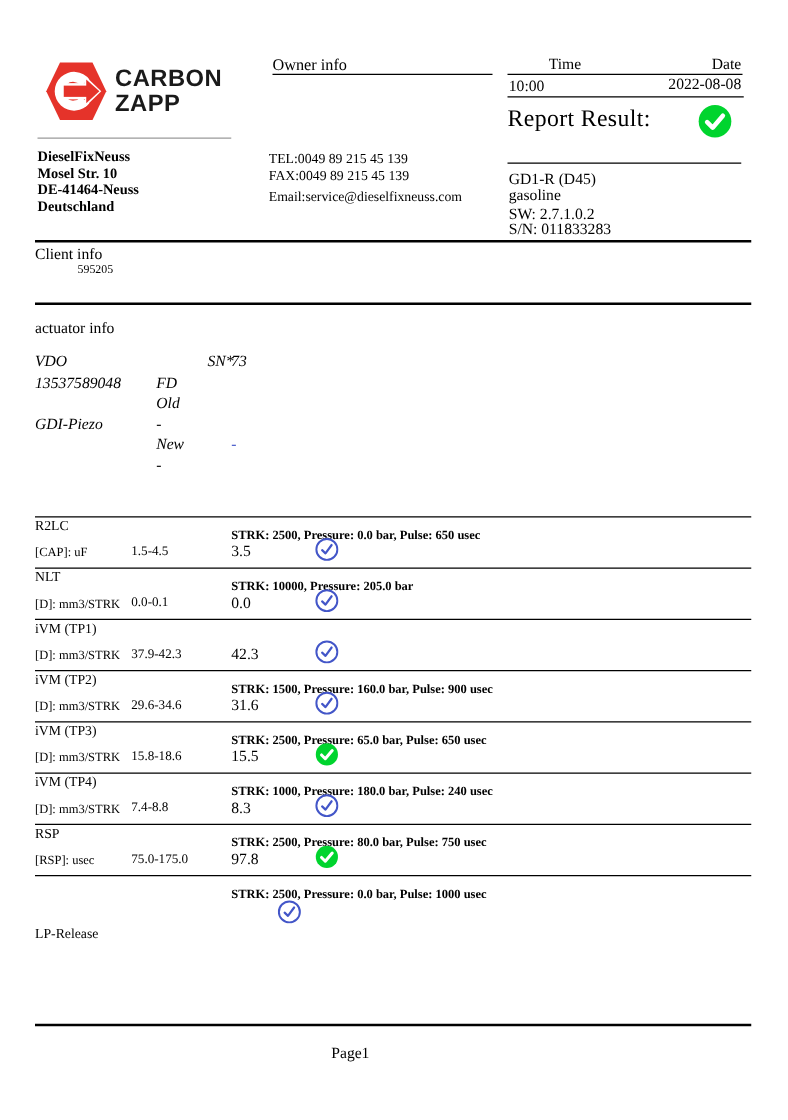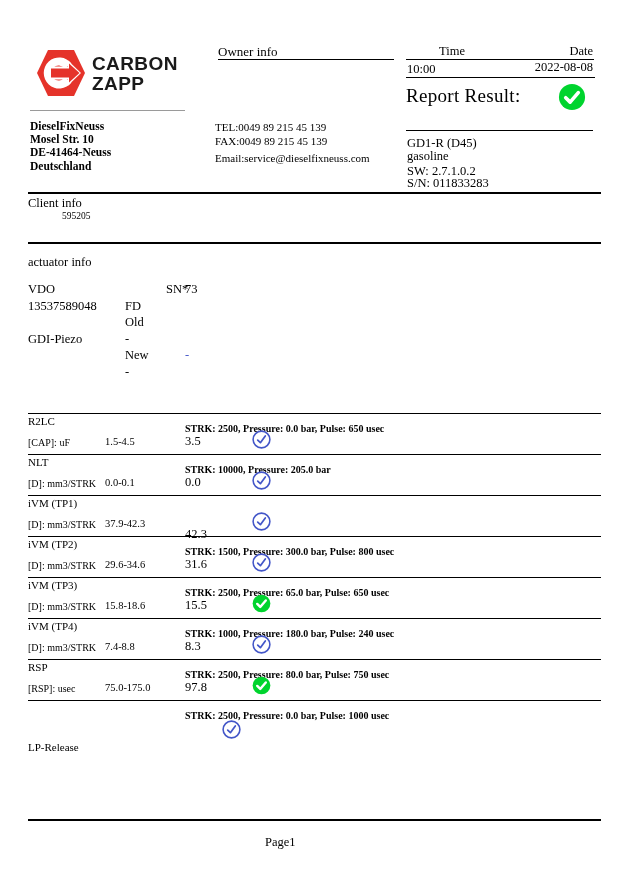--- a/index.html
+++ b/index.html
@@ -18,21 +18,21 @@
   .owner-label{font-size:13px;}
   .td-label{font-size:12.5px;}
   .td-value{font-size:12.5px;}
   .report-result{font-size:19px;letter-spacing:.3px;}
   .company{font-size:11.5px;font-weight:bold;line-height:13.2px;white-space:nowrap;}
   .contact{font-size:11px;}
   .device{font-size:12.5px;line-height:13.5px;}
   .client-label{font-size:12.5px;}
   .client-value{font-size:9.5px;}
   .act-label{font-size:12.5px;}
-  .act-cell{font-size:12.5px;position:absolute;white-space:nowrap;}
+  .act-cell{font-size:12.5px;position:absolute;white-space:nowrap;font-style:italic;}
   .test-title{position:absolute;left:28px;font-size:11px;white-space:nowrap;}
   .test-params{position:absolute;left:185px;font-size:10px;font-weight:bold;white-space:nowrap;}
   .test-sub{position:absolute;left:28px;font-size:10px;white-space:nowrap;}
   .test-range{position:absolute;left:105px;font-size:10.5px;white-space:nowrap;}
   .test-value{position:absolute;left:185px;font-size:12.5px;white-space:nowrap;}
   .footer-page{font-size:12.5px;}
 </style>
 </head>
 <body>
 
@@ -127,29 +127,29 @@
       <div class="test-value" style="left: 157px; top: 20px;">0.0</div>
       <div style="position: absolute; left: 224px; top: 16px; width: 19px; height: 19px;"><svg width="19" height="19" viewBox="0 0 24 24">
           <circle cx="12" cy="12" r="10.6" fill="#ffffff" stroke="#4356c8" stroke-width="2"></circle>
           <path d="M7.2 12.8 L10.6 16 L16.8 7.6" fill="none" stroke="#4356c8" stroke-width="2.2" stroke-linecap="round" stroke-linejoin="round"></path>
         </svg></div>
     </div>
     <div class="abs" style="left: 28px; top: 495px; width: 573px; height: 41px; border-top: 1.5px solid rgb(0, 0, 0); box-sizing: border-box;">
       <div class="test-title" style="left: 0px; top: 1px;">iVM (TP1)</div>
       <div class="test-sub" style="left: 0px; top: 23px;">[D]: mm3/STRK</div>
       <div class="test-range" style="left: 77px; top: 22px;">37.9-42.3</div>
-      <div class="test-value" style="left: 157px; top: 31px;">42.3</div>
+      <div class="test-value" style="left: 157px; top: 20px;">42.3</div>
       <div style="position: absolute; left: 224px; top: 16px; width: 19px; height: 19px;"><svg width="19" height="19" viewBox="0 0 24 24">
           <circle cx="12" cy="12" r="10.6" fill="#ffffff" stroke="#4356c8" stroke-width="2"></circle>
           <path d="M7.2 12.8 L10.6 16 L16.8 7.6" fill="none" stroke="#4356c8" stroke-width="2.2" stroke-linecap="round" stroke-linejoin="round"></path>
         </svg></div>
     </div>
     <div class="abs" style="left: 28px; top: 536px; width: 573px; height: 41px; border-top: 1.5px solid rgb(0, 0, 0); box-sizing: border-box;">
       <div class="test-title" style="left: 0px; top: 1px;">iVM (TP2)</div>
-      <div class="test-params" style="left: 157px; top: 9px;">STRK: 1500, Pressure: 300.0 bar, Pulse: 800 usec</div>
+      <div class="test-params" style="left: 157px; top: 9px;">STRK: 1500, Pressure: 160.0 bar, Pulse: 900 usec</div>
       <div class="test-sub" style="left: 0px; top: 23px;">[D]: mm3/STRK</div>
       <div class="test-range" style="left: 77px; top: 22px;">29.6-34.6</div>
       <div class="test-value" style="left: 157px; top: 20px;">31.6</div>
       <div style="position: absolute; left: 224px; top: 16px; width: 19px; height: 19px;"><svg width="19" height="19" viewBox="0 0 24 24">
           <circle cx="12" cy="12" r="10.6" fill="#ffffff" stroke="#4356c8" stroke-width="2"></circle>
           <path d="M7.2 12.8 L10.6 16 L16.8 7.6" fill="none" stroke="#4356c8" stroke-width="2.2" stroke-linecap="round" stroke-linejoin="round"></path>
         </svg></div>
     </div>
     <div class="abs" style="left: 28px; top: 577px; width: 573px; height: 41px; border-top: 1.5px solid rgb(0, 0, 0); box-sizing: border-box;">
       <div class="test-title" style="left: 0px; top: 1px;">iVM (TP3)</div>

